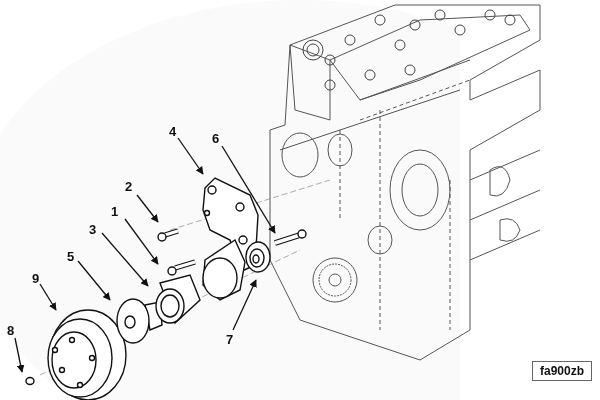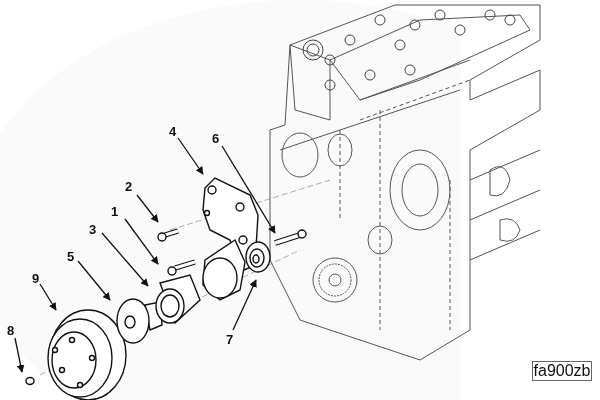--- a/index.html
+++ b/index.html
@@ -1,21 +1,21 @@
 <!DOCTYPE html>
 <html><head>
 <meta charset="utf-8">
 <style>
   html, body { margin:0; padding:0; background:#ffffff; }
   body { width:600px; height:400px; position:relative; overflow:hidden; font-family:"Liberation Sans", sans-serif; }
   .copyright { position:absolute; left:10px; top:2px; font-size:10px; color:#d6d6d6; letter-spacing:0.2px; }
   svg.diagram { position:absolute; left:0; top:0; }
   .callout { position:absolute; font-size:13px; font-weight:bold; color:#111; line-height:1; }
   .figid { position:absolute; left:532px; top:361px; width:58px; height:18px; border:1px solid #666; background:#fff;
-           font-size:16px; font-weight:normal; color:#111; text-align:center; line-height:18px; }
+           font-size:12px; font-weight:bold; color:#111; text-align:center; line-height:18px; }
 </style>
 </head>
 <body>
 
 <div class="copyright">©Cummins Inc</div>
 
 <svg class="diagram" width="600" height="400" viewBox="0 0 600 400">
 
   <g>
     <path d="M0 330 Q120 20 600 30 L600 0 L0 0 Z" fill="#ffffff"></path>

